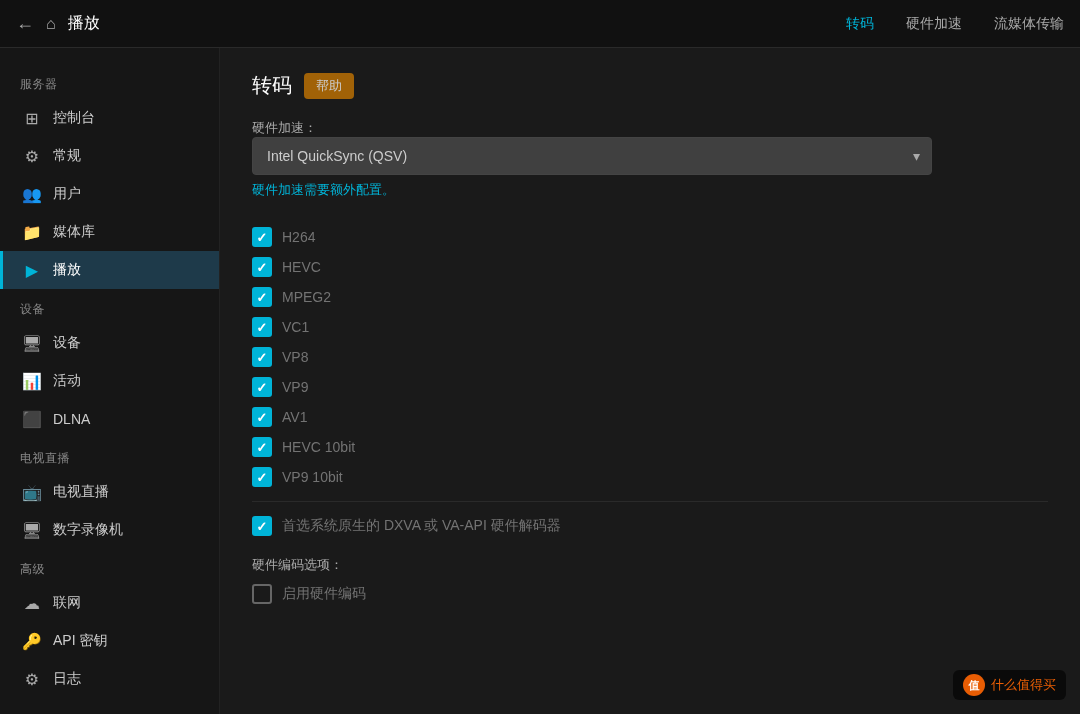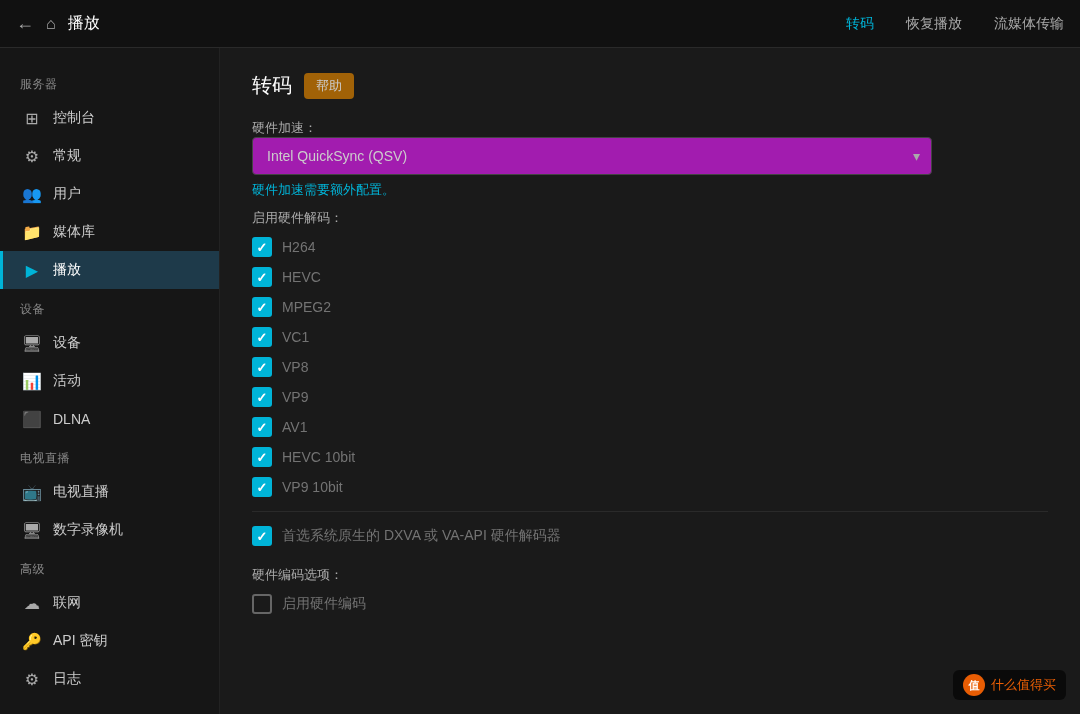--- a/index.html
+++ b/index.html
@@ -144,21 +144,21 @@
 
     .dropdown-wrap {
       margin-bottom: 6px;
     }
     .dropdown-container {
       position: relative;
       width: 680px;
     }
     .dropdown-container select {
       width: 100%;
-      background: #a21caf;
+      background: #404040;
       border: 1px solid #444;
       color: #cccccc;
       padding: 10px 14px;
       font-size: 14px;
       border-radius: 4px;
       appearance: none;
       -webkit-appearance: none;
       cursor: pointer;
     }
     .dropdown-arrow {
@@ -166,21 +166,21 @@
       right: 12px;
       top: 50%;
       transform: translateY(-50%);
       color: #aaa;
       pointer-events: none;
     }
 
     .warning-text {
       color: #00b4d8;
       font-size: 13px;
-      margin-bottom: 10px;
+      margin-bottom: 28px;
     }
 
     .sub-section-label {
       color: #aaaaaa;
       font-size: 13px;
       margin-bottom: 10px;
     }
 
     .checkbox-row {
       display: flex;
@@ -254,21 +254,21 @@
 <body>
 
 <div class="topbar">
   <div class="topbar-left">
     <span class="arrow-icon">←</span>
     <span class="home-icon">⌂</span>
     <span class="topbar-title">播放</span>
   </div>
   <div class="topbar-right">
     <span class="nav-item active">转码</span>
-    <span class="nav-item">恢复播放</span>
+    <span class="nav-item">硬件加速</span>
     <span class="nav-item">流媒体传输</span>
   </div>
 </div>
 
 <div class="body-wrap">
 
   <nav class="sidebar">
     <div>
       <div class="sidebar-section-label">服务器</div>
       <div class="sidebar-item">
@@ -354,21 +354,20 @@
           <option>AMD AMF</option>
           <option>Video Acceleration API (VAAPI)</option>
           <option>Video Toolbox</option>
         </select>
         <span class="dropdown-arrow">▾</span>
       </div>
     </div>
 
     <div class="warning-text">硬件加速需要额外配置。</div>
 
-    <div class="sub-section-label">启用硬件解码：</div>
 
     <div class="checkbox-row">
       <div class="checkbox-box">
           <span class="checkmark">✓</span>
         </div>
       <span class="checkbox-label">H264</span>
     </div>
     <div class="checkbox-row">
       <div class="checkbox-box">
           <span class="checkmark">✓</span>

